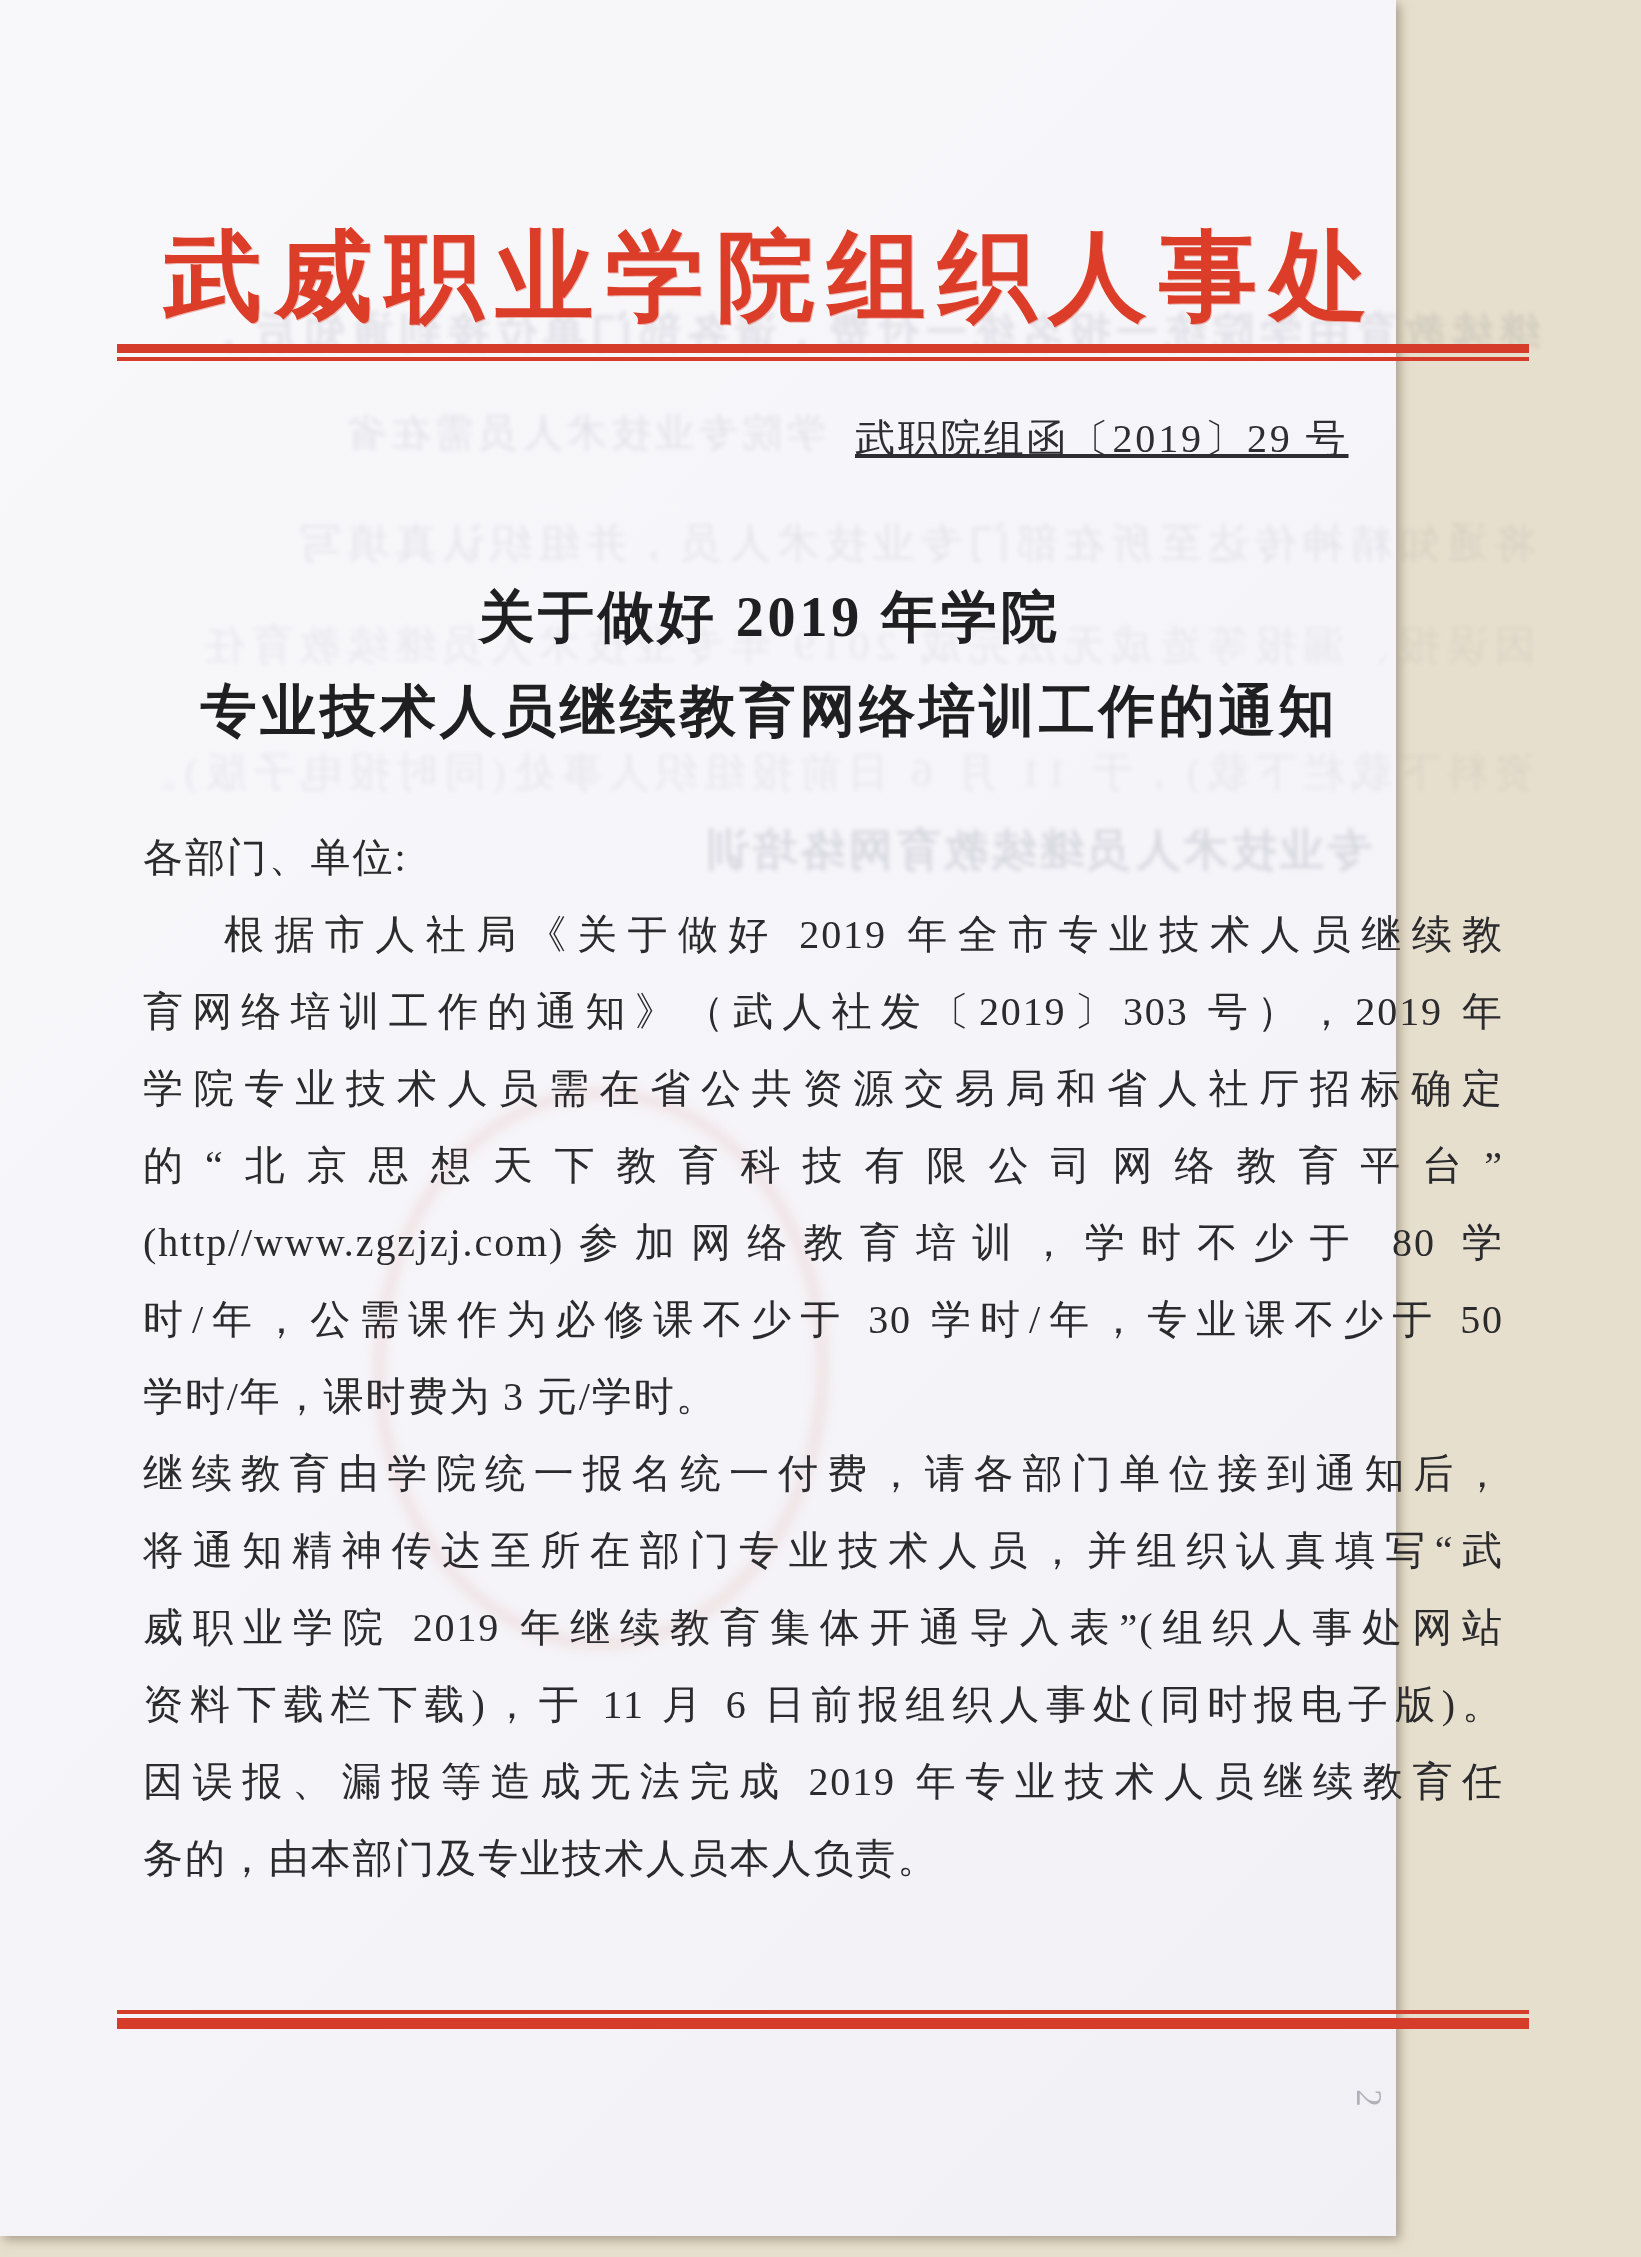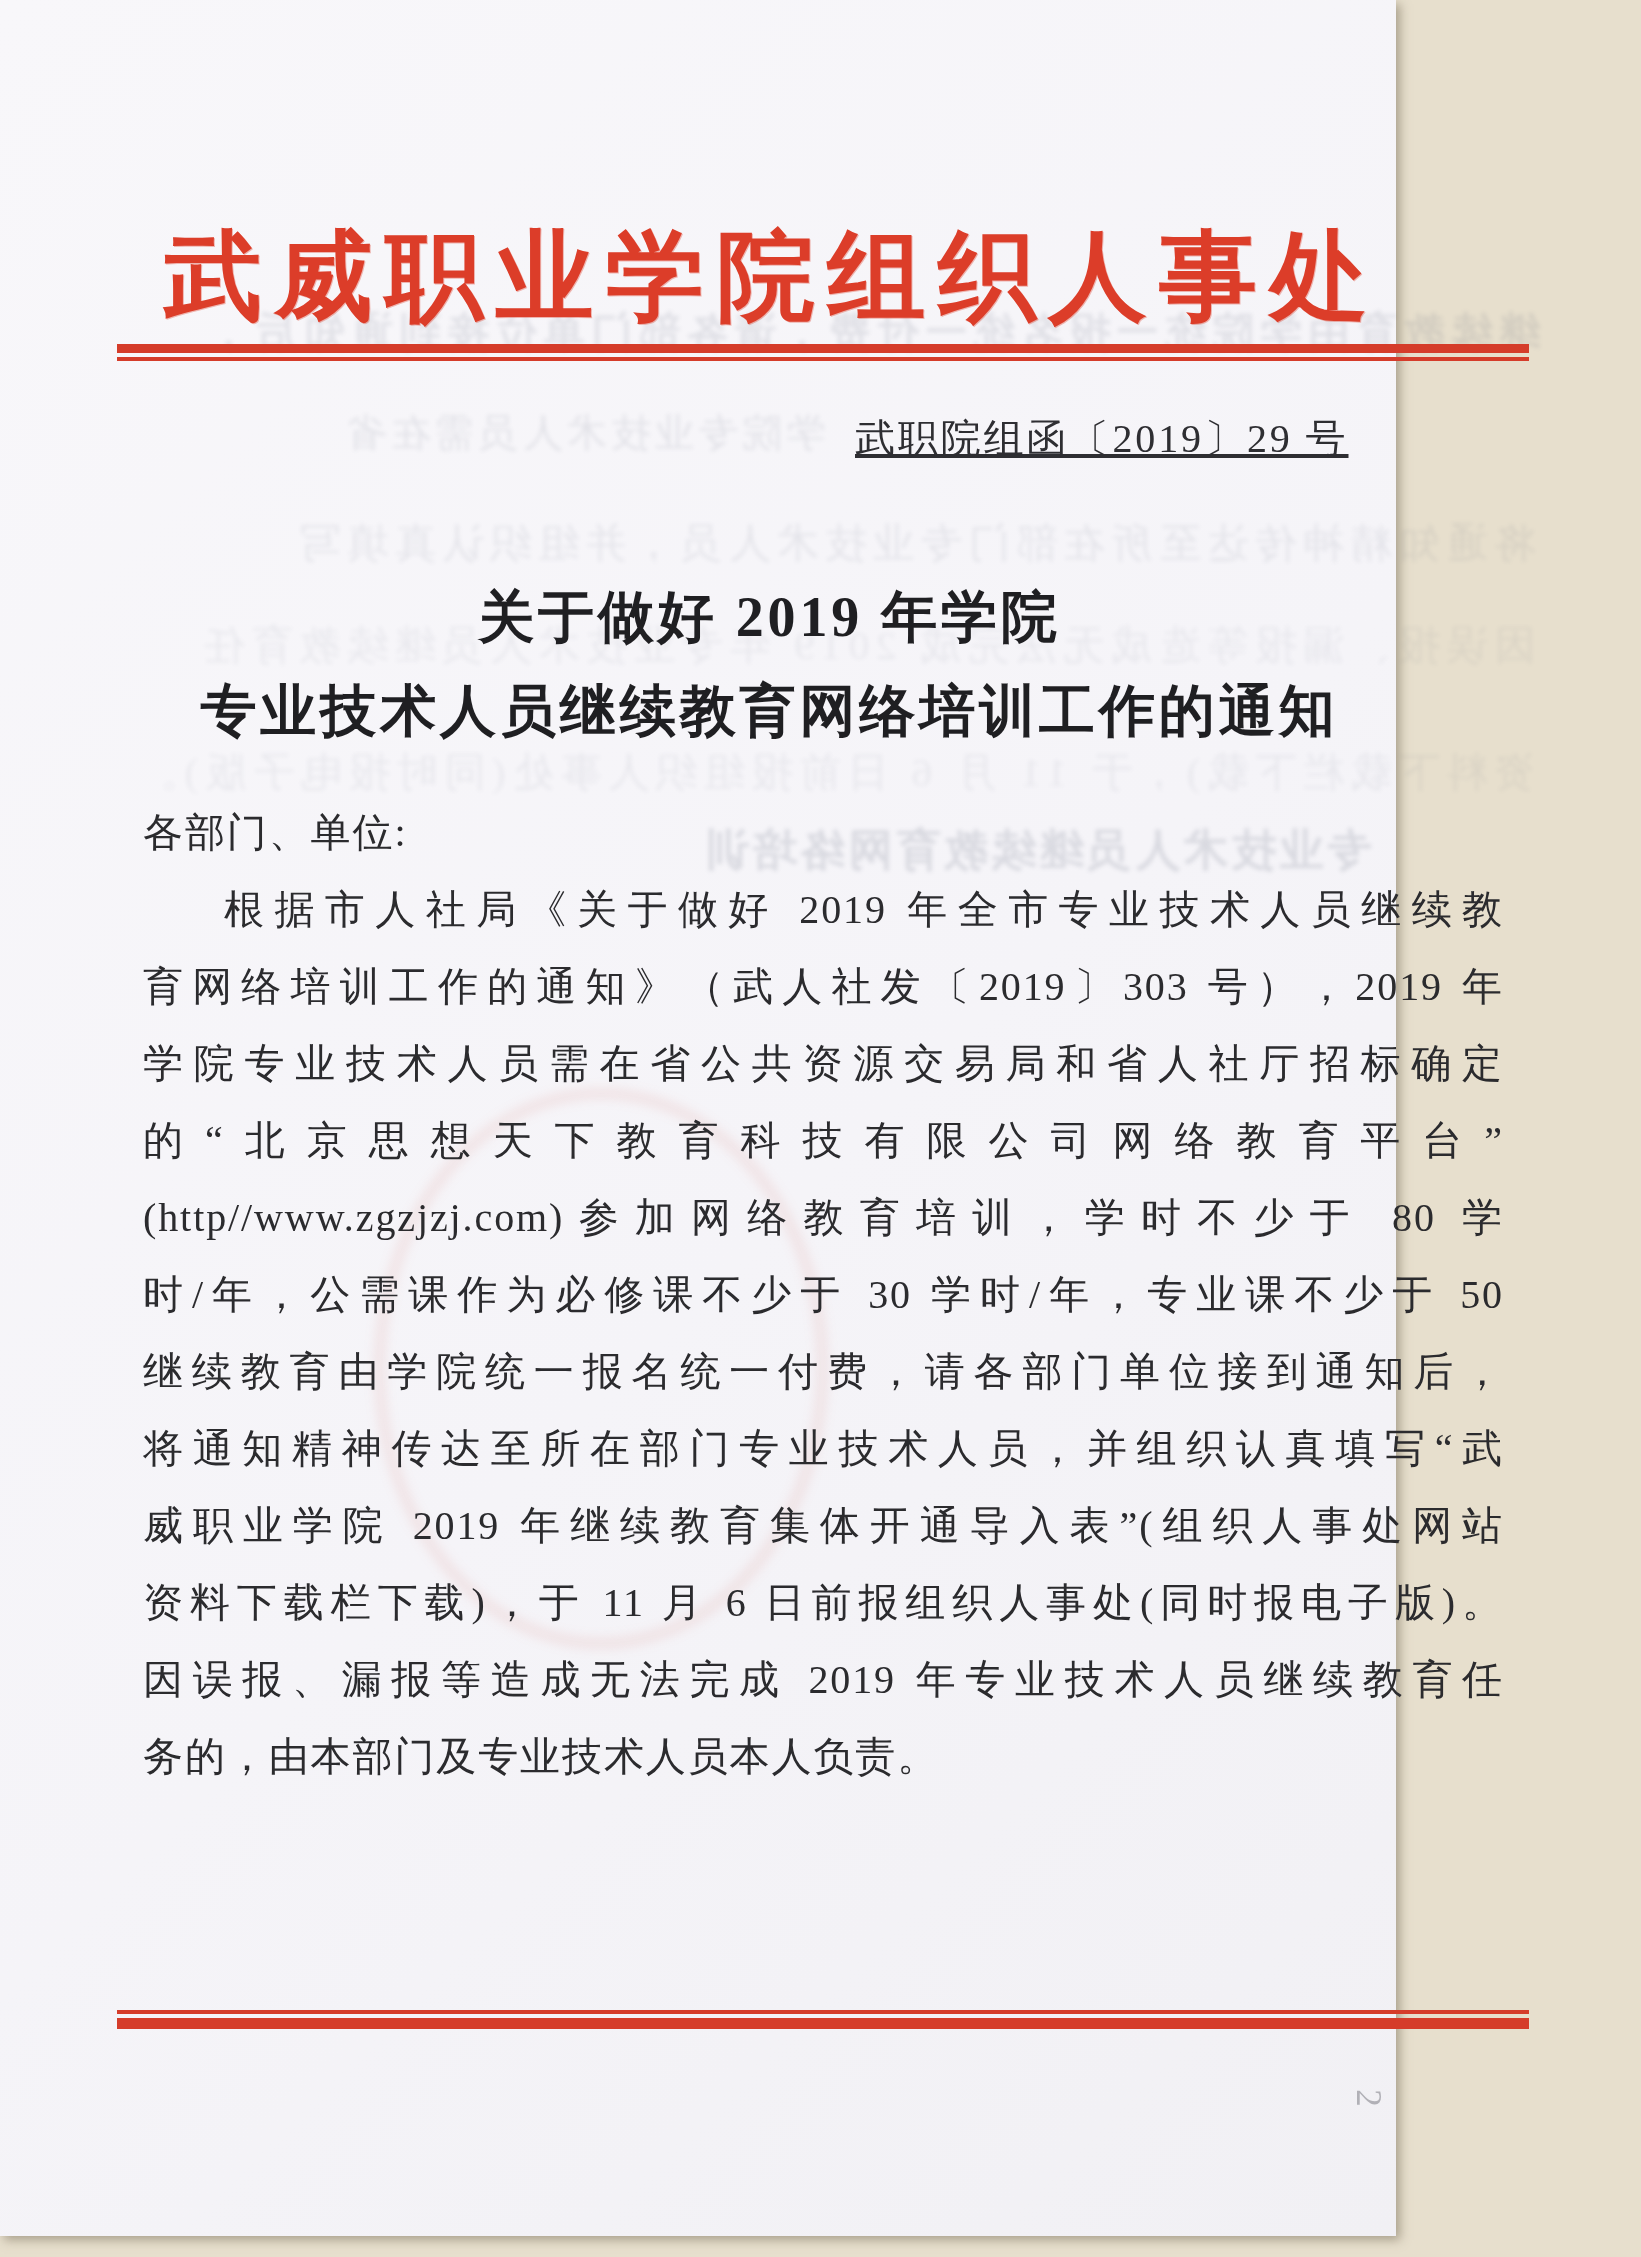--- a/index.html
+++ b/index.html
@@ -34,21 +34,21 @@
   }
   
   .title-block{
     position:absolute;left:0;top:570px;width:1592px;
     padding-right:53px;box-sizing:border-box;text-align:center;
     color:#1f1f22;
   }
   .title-line{font-size:56px;font-weight:700;line-height:94px;letter-spacing:3.9px;white-space:nowrap;}
   
   .body-block{
-    position:absolute;left:143px;top:794px;width:1361px;
+    position:absolute;left:143px;top:819px;width:1361px;
     color:#2b2b2e;
   }
   .bl{
     height:77px;line-height:77px;font-size:40px;letter-spacing:1.9px;
     white-space:nowrap;
   }
   .bl.fill{white-space:normal;text-align:justify;text-align-last:justify;overflow:hidden;}
   .bl.ind{text-indent:81px;}
   
   .page-number{
@@ -100,20 +100,21 @@
 
   <div class="body-block">
     <div class="bl">各部门、单位:</div>
 
     <div class="bl fill ind">根据市人社局《关于做好 2019 年全市专业技术人员继续教</div>
     <div class="bl fill">育网络培训工作的通知》（武人社发〔2019〕303 号），2019 年</div>
     <div class="bl fill">学院专业技术人员需在省公共资源交易局和省人社厅招标确定</div>
     <div class="bl fill">的“北京思想天下教育科技有限公司网络教育平台”</div>
     <div class="bl fill">(http//www.zgzjzj.com)参加网络教育培训，学时不少于 80 学</div>
     <div class="bl fill">时/年，公需课作为必修课不少于 30 学时/年，专业课不少于 50</div>
+    <div class="bl">学时/年，课时费为 3 元/学时。</div>
 
     <div class="bl fill">继续教育由学院统一报名统一付费，请各部门单位接到通知后，</div>
     <div class="bl fill">将通知精神传达至所在部门专业技术人员，并组织认真填写“武</div>
     <div class="bl fill">威职业学院 2019 年继续教育集体开通导入表”(组织人事处网站</div>
     <div class="bl fill">资料下载栏下载)，于 11 月 6 日前报组织人事处(同时报电子版)。</div>
     <div class="bl fill">因误报、漏报等造成无法完成 2019 年专业技术人员继续教育任</div>
     <div class="bl">务的，由本部门及专业技术人员本人负责。</div>
   </div>
 
   <div class="rule b-thin"></div>

